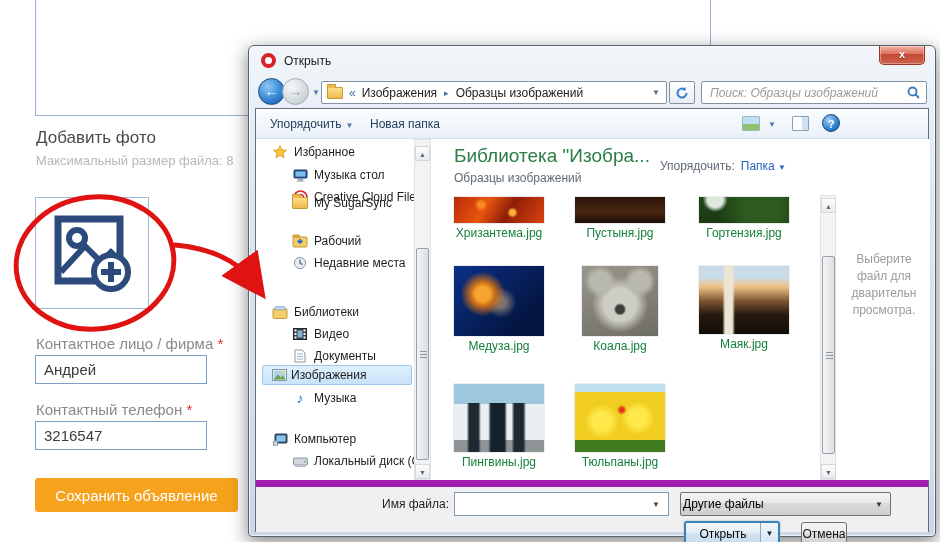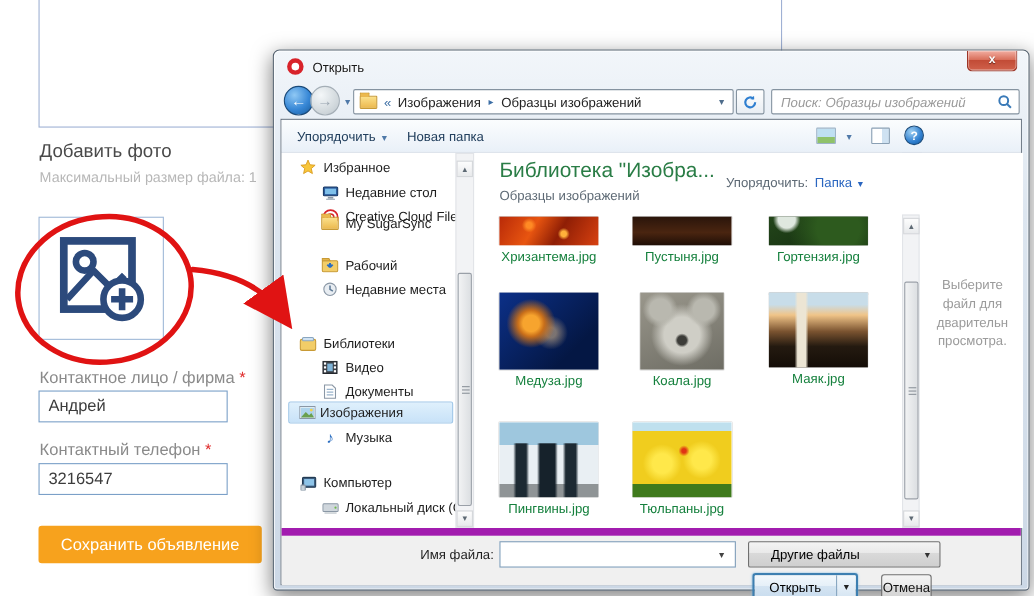--- a/index.html
+++ b/index.html
@@ -143,41 +143,41 @@
   
   #dfooter { position:absolute; left:0; top:371px; width:672px; height:52px;
     background:#f0f0f0; border-top:7px solid #a21caf; font-size:12px; }
   .fn-label { position:absolute; left:126px; top:10px; color:#1e1e1e; }
   .fn-input { position:absolute; left:198px; top:5px; width:215px; height:24px;
     border:1px solid #7f9db9; background:#fff; font-family:inherit; font-size:12px; padding:0 18px 0 6px; }
   .fn-dd { position:absolute; left:396px; top:13px; font-size:8px; color:#444; pointer-events:none; }
   .combo { position:absolute; height:24px; border:1px solid #707070; border-radius:2px;
     background:linear-gradient(180deg,#f4f4f4,#e9e9e9 45%,#d9d9d9 46%,#cfcfcf);
     display:flex; align-items:center; cursor:pointer; }
-  .filetype { left:424px; top:5px; width:175px; padding-left:20px; }
+  .filetype { left:424px; top:5px; width:211px; padding-left:2px; }
   .combo .dd { margin-left:auto; margin-right:7px; font-size:8px; color:#333; }
   .pbtn { position:absolute; height:24px; border:1px solid #707070; border-radius:3px;
     background:linear-gradient(180deg,#f4f4f4,#ebebeb 45%,#dddddd 46%,#d2d2d2);
     font-size:12px; color:#111; font-family:inherit; cursor:pointer; text-align:center; }
   .openwrap { position:absolute; left:428px; top:34px; width:96px; height:25px; display:flex;
     border:2px solid #3c7fb1; border-radius:3px; overflow:hidden; box-shadow:0 0 2px #7ab8e0; }
   .openwrap .main { flex:1; background:linear-gradient(180deg,#f2f8fc,#e6f0f8 45%,#d4e4f2 46%,#c8dcee);
     border:none; font-size:12px; font-family:inherit; cursor:pointer; }
   .openwrap .split { width:18px; border-left:1px solid #89a8c2; display:flex; align-items:center;
     justify-content:center; font-size:8px; color:#222; cursor:pointer;
     background:linear-gradient(180deg,#f2f8fc,#d4e4f2); }
   .cancel { left:545px; top:35px; width:46px; }
 </style>
 </head>
 <body>
 
 <div id="page">
   <div class="form-box"></div>
   <div class="h-add">Добавить фото</div>
-  <div class="h-max">Максимальный размер файла: 1</div>
+  <div class="h-max">Максимальный размер файла: 8</div>
 
   <div class="upload-box">
     <svg width="86" height="86" viewBox="0 0 86 86">
       <rect x="9" y="9" width="62" height="62" fill="none" stroke="#2c4a7c" stroke-width="7"></rect>
       <circle cx="28" cy="28" r="8" fill="none" stroke="#2c4a7c" stroke-width="6"></circle>
       <path d="M12 62 L36 36 L52 52 L64 40" fill="none" stroke="#2c4a7c" stroke-width="6" stroke-linejoin="round"></path>
       <circle cx="62" cy="62" r="17" fill="#fff" stroke="#2c4a7c" stroke-width="6"></circle>
       <path d="M62 52 V72 M52 62 H72" stroke="#2c4a7c" stroke-width="6"></path>
     </svg>
   </div>
@@ -254,21 +254,21 @@
       </div>
       <div class="side-item" style="left:36px;top:26px;">
         <span class="ic">
             <svg width="15" height="13" viewBox="0 0 15 13">
               <rect x="1" y="1" width="13" height="8" rx="1" fill="#2a5a9c" stroke="#1a3a66"></rect>
               <rect x="2.5" y="2.5" width="10" height="5" fill="#7fc0ea"></rect>
               <rect x="5" y="10" width="5" height="1.6" fill="#8a97a5"></rect>
               <rect x="3.5" y="11.6" width="8" height="1.2" fill="#aab6c2"></rect>
             </svg>
           </span>
-        <span>Недавние стол</span>
+        <span>Музыка стол</span>
       </div>
       <div class="side-item" style="left:36px;top:48px;">
         <span class="ic">
             <svg width="15" height="15" viewBox="0 0 15 15">
               <circle cx="7.5" cy="7.5" r="6.5" fill="#fff" stroke="#d8232a" stroke-width="1.6"></circle>
               <circle cx="7.5" cy="7.5" r="3" fill="none" stroke="#d8232a" stroke-width="1.4"></circle>
             </svg>
           </span>
         <span>Creative Cloud Files</span>
       </div>

